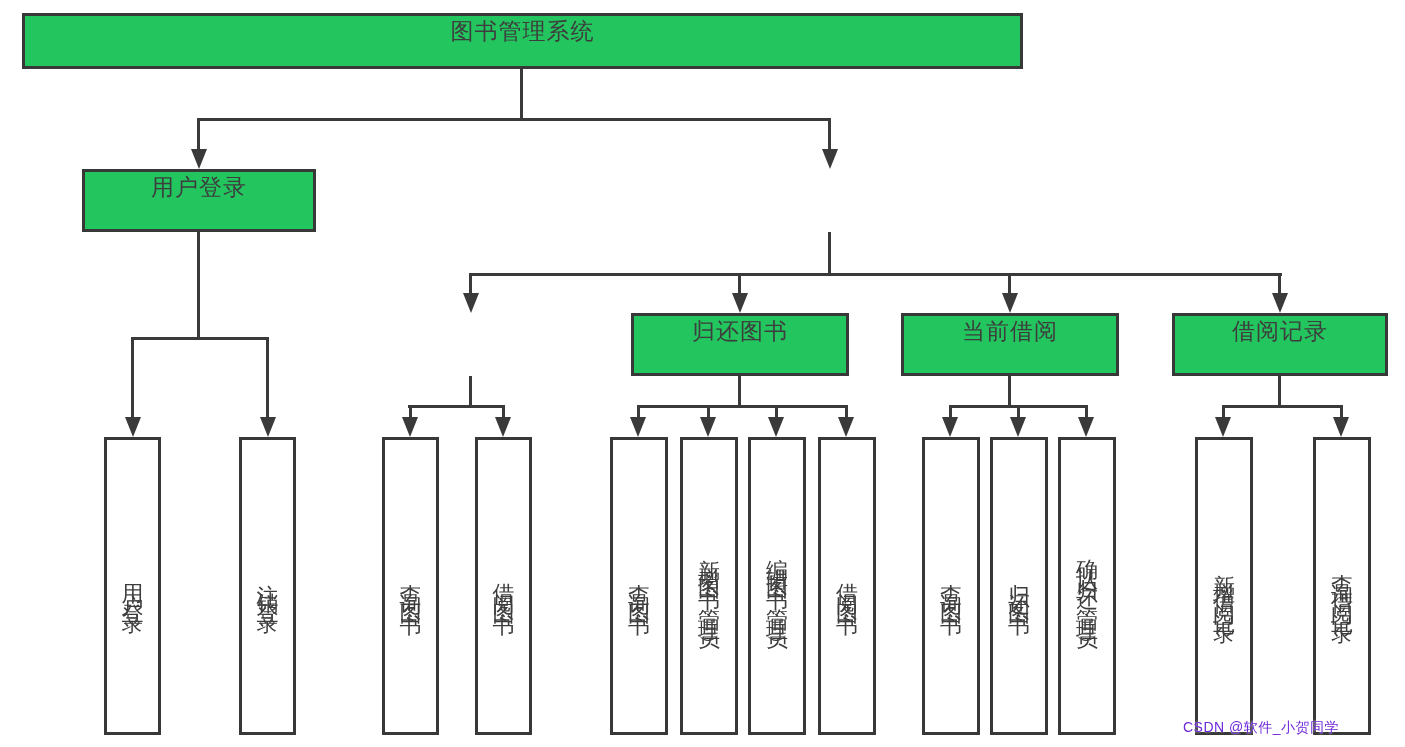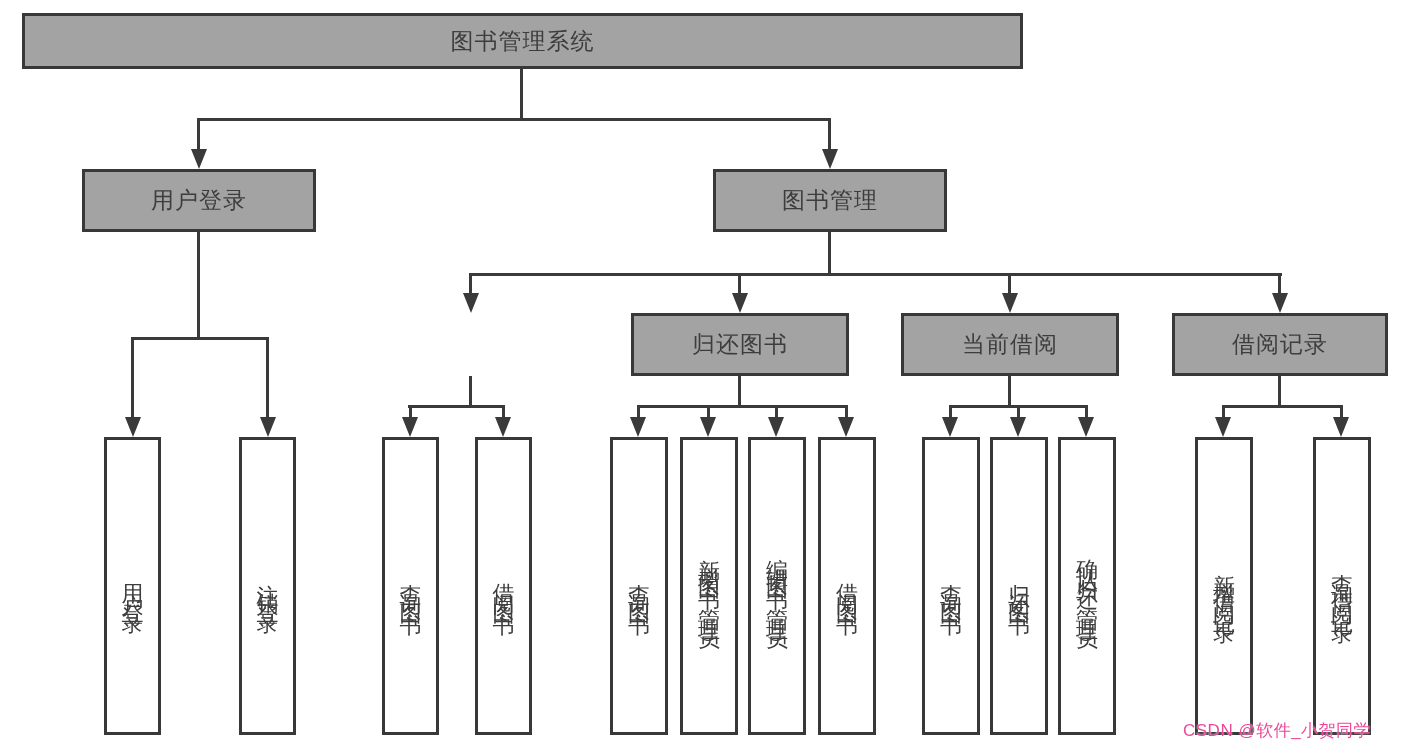--- a/index.html
+++ b/index.html
@@ -6,23 +6,23 @@
   #canvas{
     position:relative;
     width:1405px;height:747px;
     background:#ffffff;
     font-family:"Liberation Sans","DejaVu Sans",sans-serif;
     overflow:hidden;
   }
   .hnode{
     position:absolute;
     border:3px solid #383838;
-    background:#a3a3a3;
+    background:#22c55e;
     box-sizing:border-box;
-    display:flex;align-items:center;justify-content:center;
+    display:flex;justify-content:center;
     font-size:23px;color:#3d3d3d;letter-spacing:1px;
   }
   .vnode{
     position:absolute;
     border:3px solid #383838;
     background:#ffffff;
     box-sizing:border-box;
     display:flex;align-items:center;justify-content:center;
     color:#3d3d3d;
   }
@@ -38,22 +38,22 @@
   .hl{position:absolute;height:3px;background:#3a3a3a;}
   .ah{
     position:absolute;width:0;height:0;
     border-left:8px solid transparent;
     border-right:8px solid transparent;
     border-top:20px solid #3a3a3a;
   }
   .watermark{
     position:absolute;
     left:1183px;top:719px;
-    font-size:17px;
-    color:#ec4899;
+    font-size:14px;
+    color:#6d28d9;
     letter-spacing:0.5px;
     text-shadow:0 0 2px #ffffff;
     white-space:nowrap;
   }
 </style>
 </head>
 <body>
 
 <div id="canvas">
 
@@ -116,23 +116,20 @@
   <div class="vl" style="left:1340px;top:405px;height:14px"></div>
   <div class="ah" style="left:1333px;top:417px"></div>
 
   <div class="hnode" style="left:22px;top:13px;width:1001px;height:56px">
     <span>图书管理系统</span>
   </div>
 
   <div class="hnode" style="left:82px;top:169px;width:234px;height:63px">
     <span>用户登录</span>
   </div>
-  <div class="hnode" style="left:713px;top:169px;width:234px;height:63px">
-    <span>图书管理</span>
-  </div>
 
   <div class="hnode" style="left:631px;top:313px;width:218px;height:63px">
     <span>归还图书</span>
   </div>
   <div class="hnode" style="left:901px;top:313px;width:218px;height:63px">
     <span>当前借阅</span>
   </div>
   <div class="hnode" style="left:1172px;top:313px;width:216px;height:63px">
     <span>借阅记录</span>
   </div>

